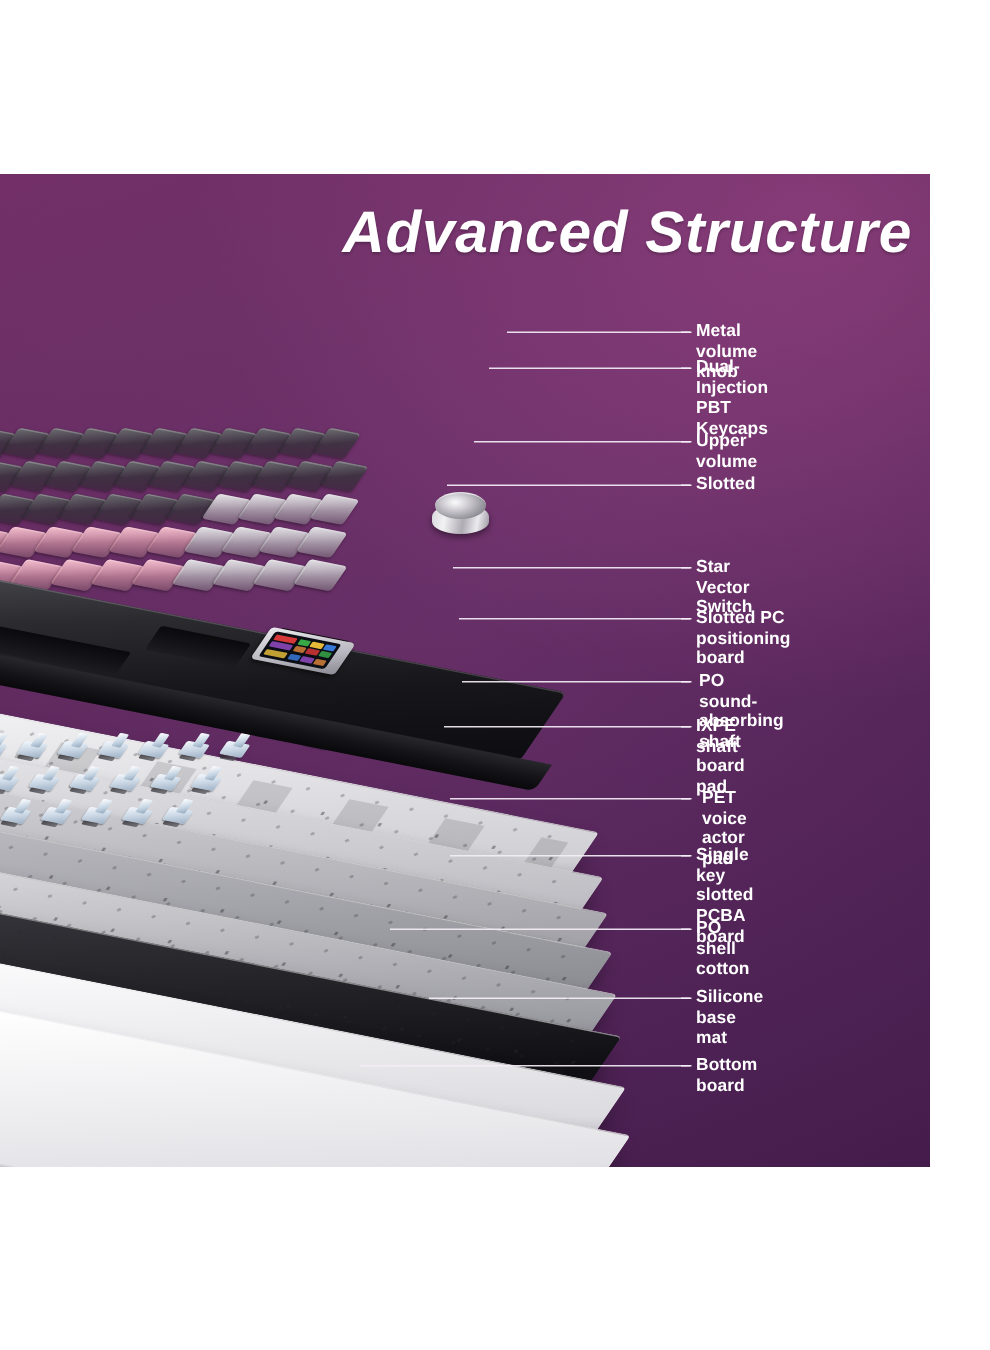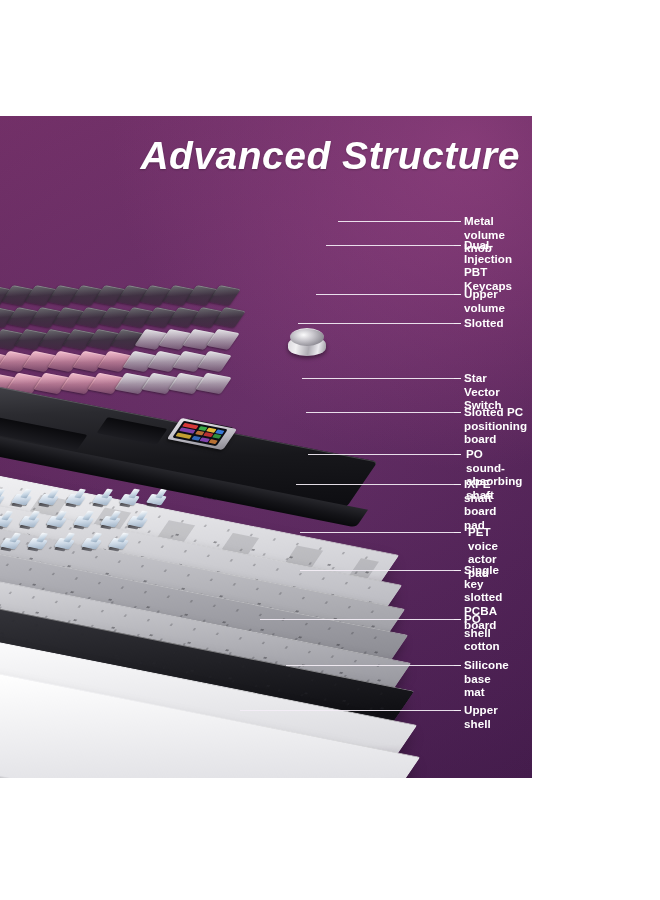--- a/index.html
+++ b/index.html
@@ -1,21 +1,21 @@
 <!DOCTYPE html>
 <html><head>
 <meta charset="utf-8">
 <style>
   html,body{margin:0;padding:0;background:#ffffff;}
   body{width:660px;height:900px;overflow:hidden;font-family:"Liberation Sans",sans-serif;}
   #stage{position:relative;width:660px;height:900px;background:#ffffff;}
 
   
   #panel{
-    position:absolute;left:0;top:116px;width:532px;height:662px;
+    position:absolute;left:0;top:116px;width:620px;height:662px;
     background:
       radial-gradient(115% 85% at 88% 4%, rgba(146,62,130,.95) 0%, rgba(146,62,130,0) 58%),
       radial-gradient(95% 70% at 4% 96%, rgba(70,26,82,.92) 0%, rgba(70,26,82,0) 60%),
       linear-gradient(158deg,#7d3271 0%,#6d2c68 22%,#5f2660 48%,#54215a 74%,#4b1d54 100%);
     overflow:hidden;
   }
   #panel:after{
     content:"";position:absolute;inset:0;pointer-events:none;
     background:radial-gradient(120% 90% at 50% 45%, rgba(255,255,255,.045) 0%, rgba(0,0,0,.16) 100%);
   }
@@ -602,17 +602,17 @@
       <span class="lbl">PO shell cotton</span>
     </div>
 
     <div class="callout" style="left:464px;top:542px;">
       <span class="dash" style="left:-10px;top:7px;"></span>
       <span class="lbl">Silicone base mat</span>
     </div>
 
     <div class="callout" style="left:464px;top:587px;">
       <span class="dash" style="left:-10px;top:7px;"></span>
-      <span class="lbl">Upper shell</span>
+      <span class="lbl">Bottom board</span>
     </div>
 
   </div>
 </div>
 
 </body></html>

